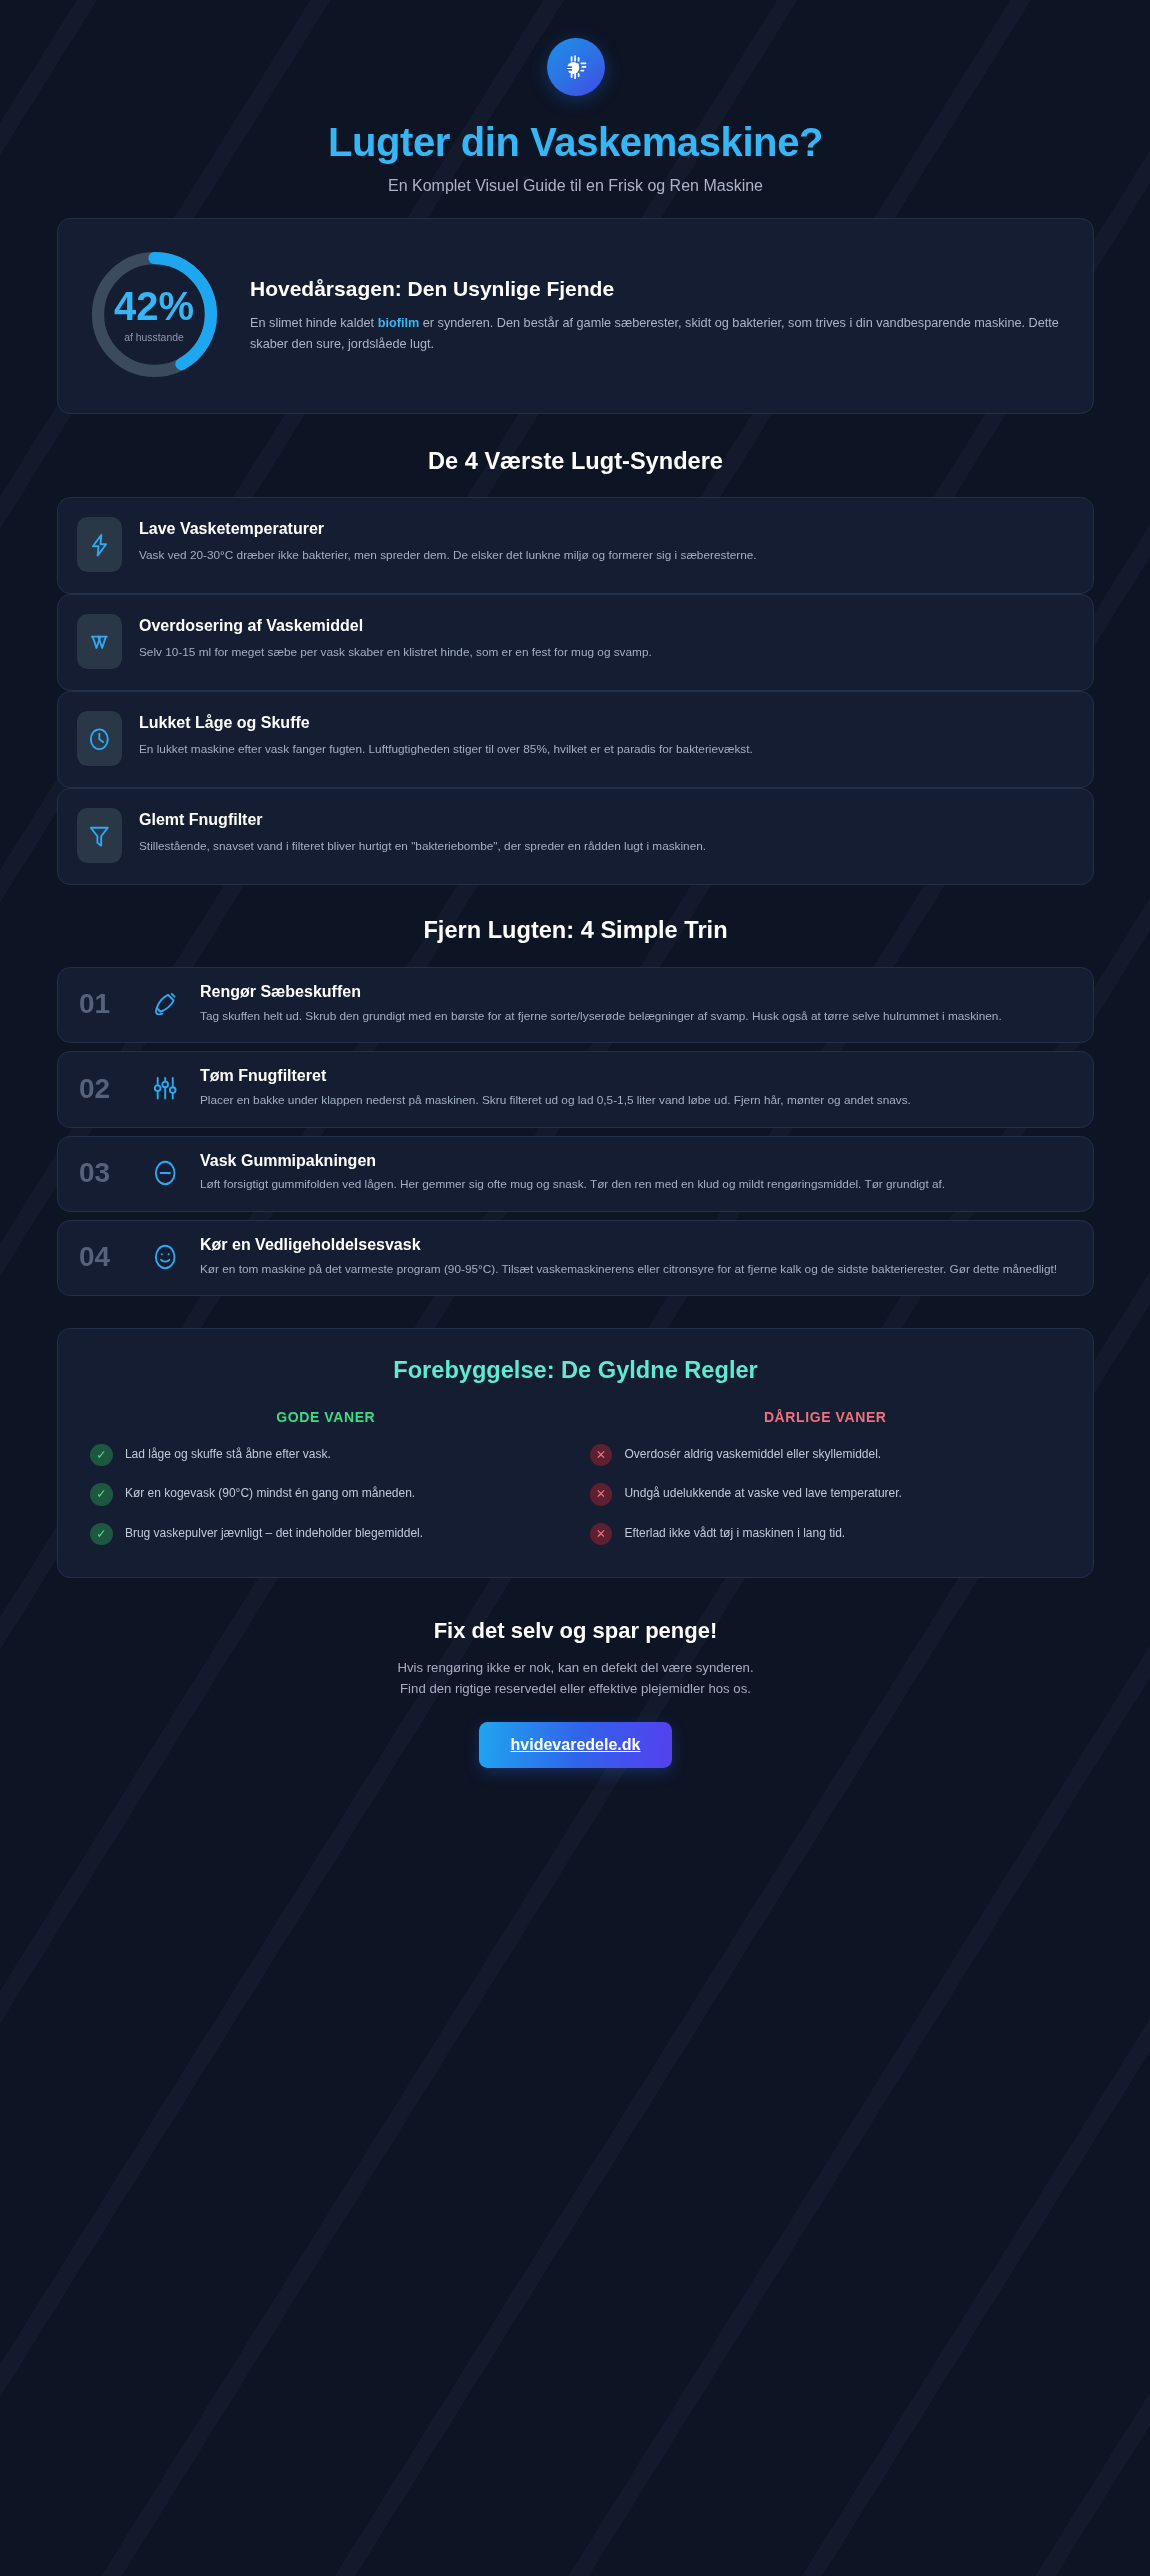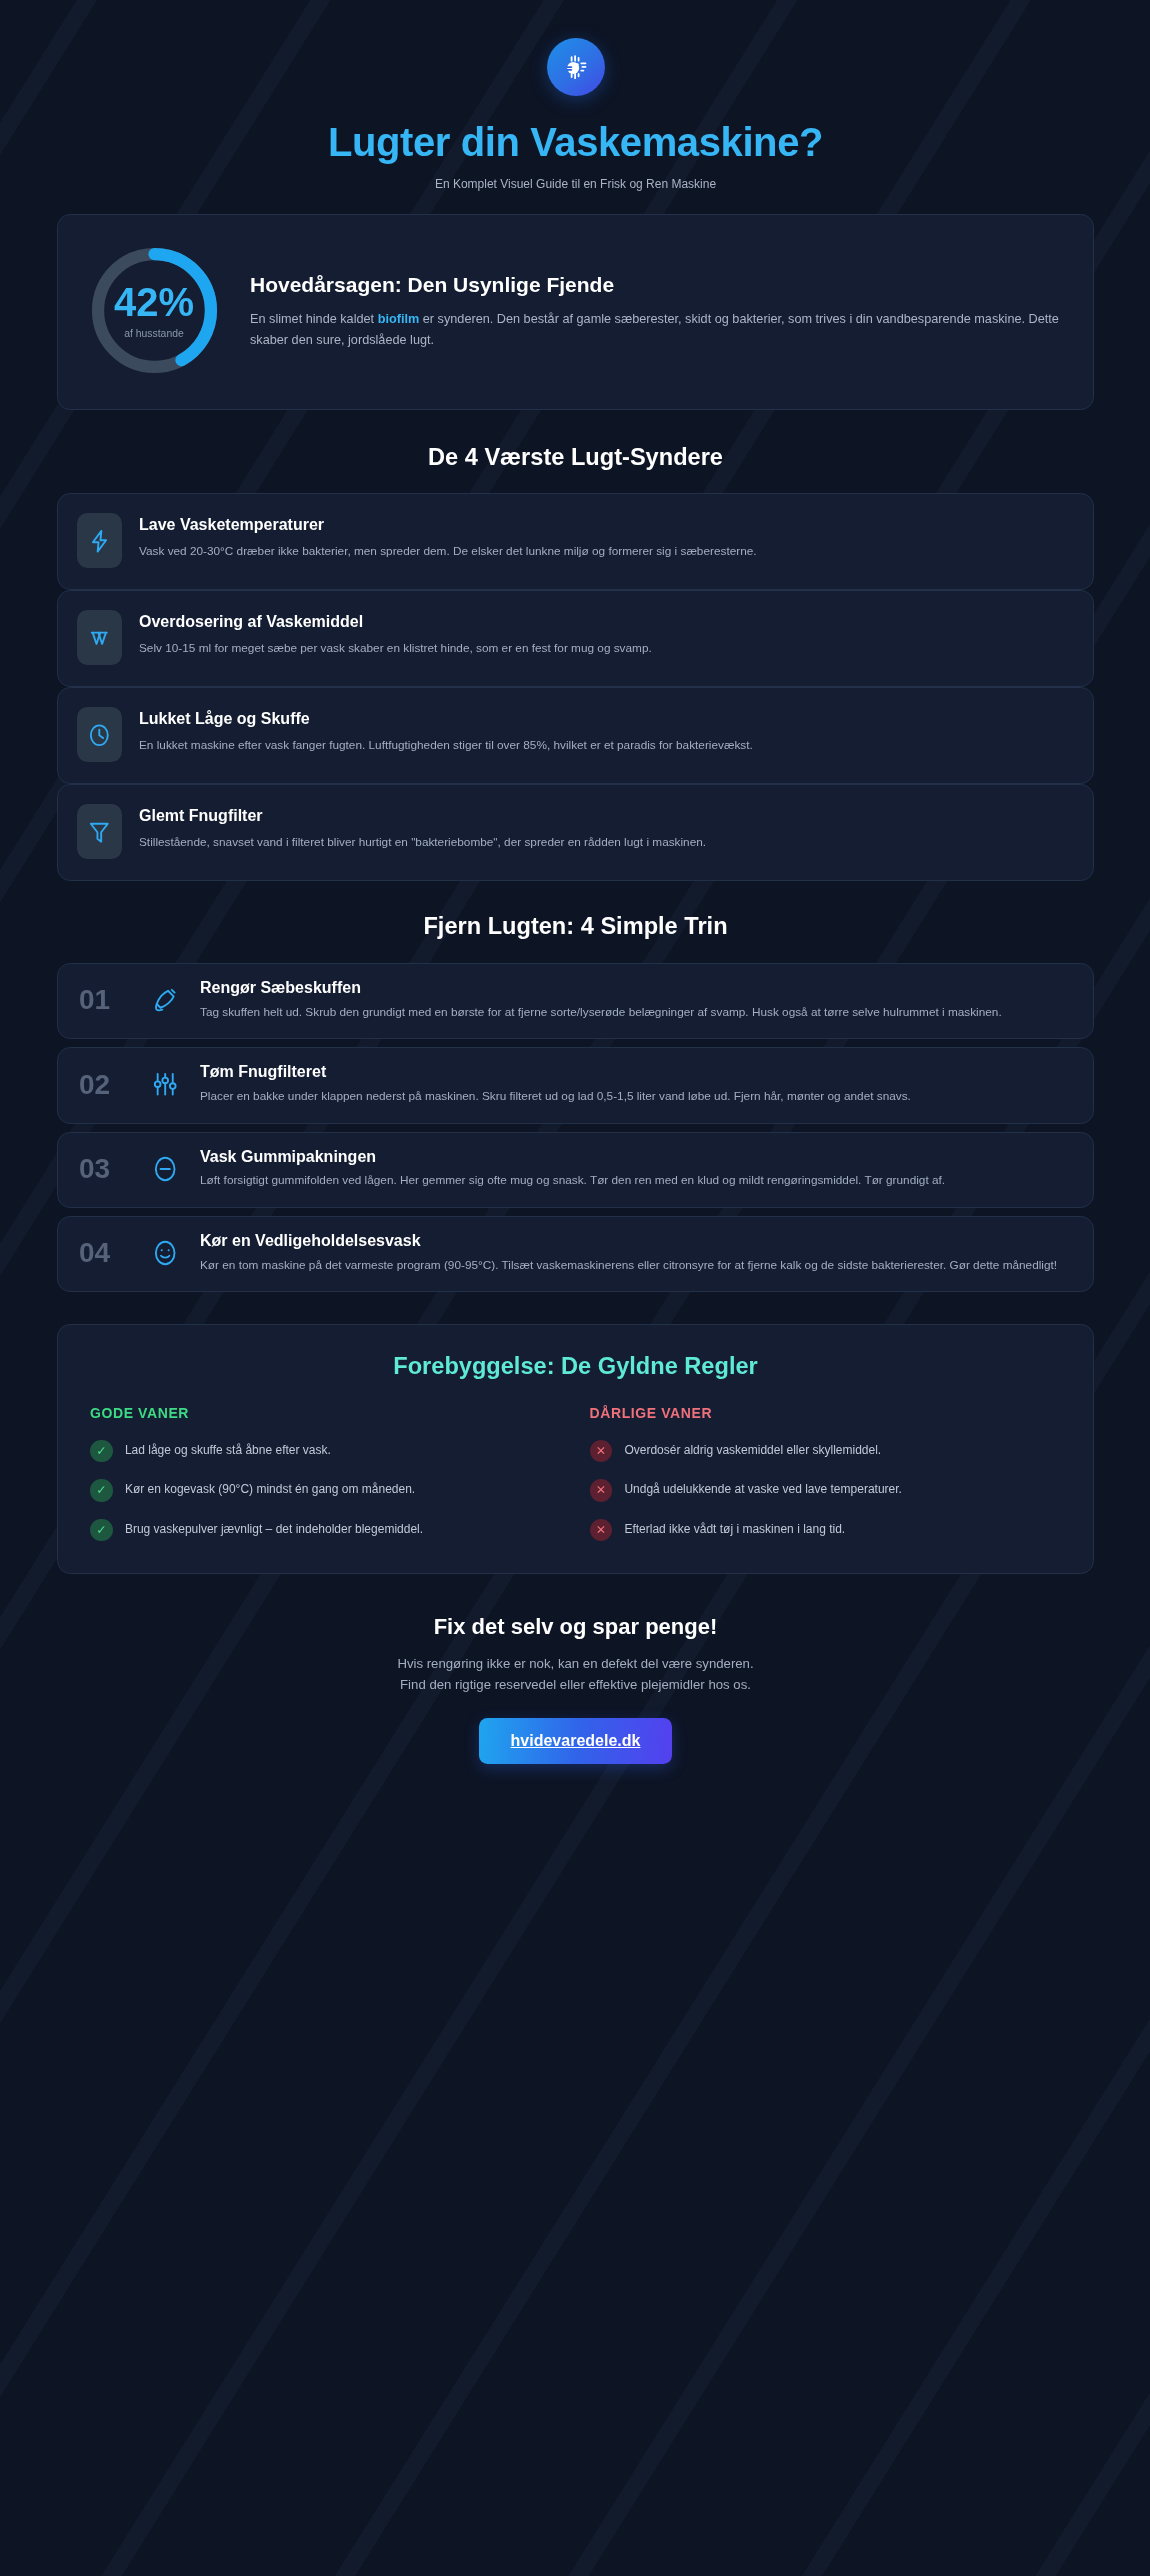--- a/index.html
+++ b/index.html
@@ -59,21 +59,21 @@
   .hero-title {
     font-size: 40px;
     line-height: 1.1;
     font-weight: bold;
     color: #37b6f5;
     letter-spacing: -0.4px;
     margin-bottom: 13.2px;
   }
 
   .hero-sub {
-    font-size: 12px;
+    font-size: 16px;
     color: #a9b4c6;
     font-weight: normal;
   }
 
   
   .card {
     background: #141d31;
     border: 0.9px solid #22304a;
     border-radius: 13.2px;
   }
@@ -212,20 +212,21 @@
   .prevent-title {
     text-align: center;
     font-size: 23.6px;
     font-weight: bold;
     color: #5eead4;
     margin-bottom: 24.5px;
   }
   .prevent-cols {
     display: flex;
     gap: 28px;
+    text-align: center;
   }
   .prevent-col { flex: 1 1 0; min-width: 0; }
   .prevent-head {
     font-size: 14px;
     font-weight: bold;
     letter-spacing: 0.6px;
     margin-bottom: 18px;
   }
   .prevent-head.good { color: #3ddc84; }
   .prevent-head.bad  { color: #f0717b; }

